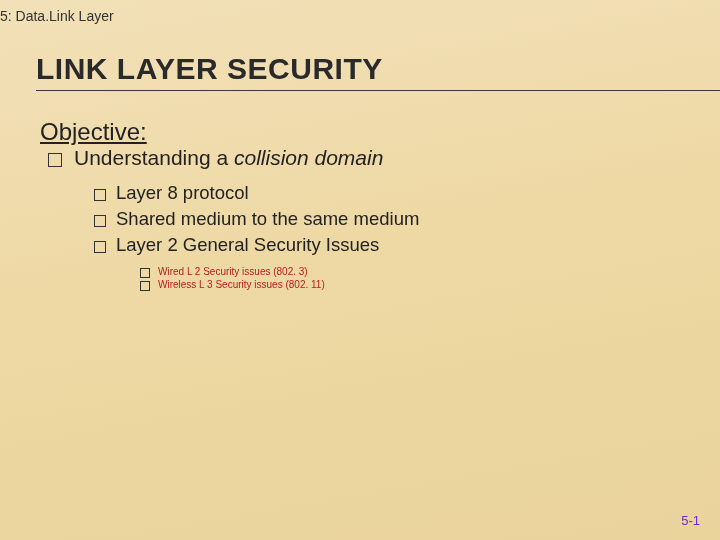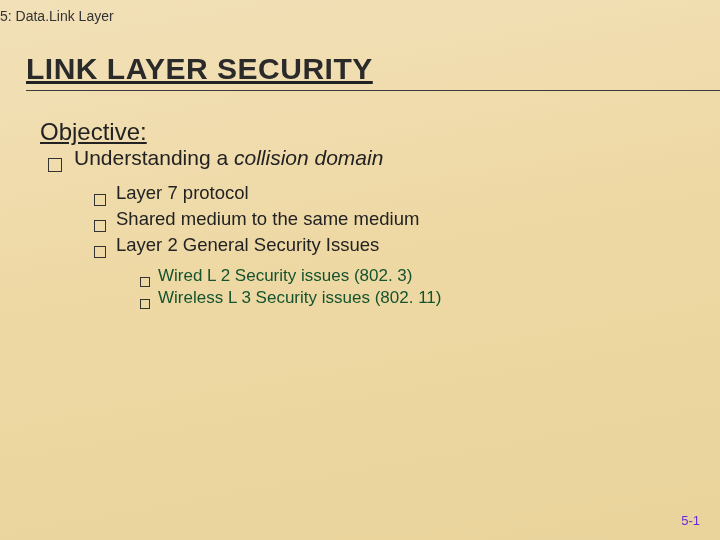--- a/index.html
+++ b/index.html
@@ -21,23 +21,22 @@
     top: 8px;
     left: 0;
     right: 0;
     text-align: left;
     font-size: 14px;
     color: #333;
   }
   .title-wrap {
     position: absolute;
     top: 52px;
-    left: 26px;
+    left: 36px;
     right: 0;
-    text-decoration: underline;
   }
   .title {
     font-size: 30px;
     font-weight: 560;
     letter-spacing: 0.5px;
     color: #2a2a2a;
     font-family: Arial, Helvetica, sans-serif;
     padding-bottom: 2px;
   }
   .title-rule {
@@ -53,21 +52,21 @@
     left: 40px;
     right: 30px;
   }
   .objective {
     font-size: 24px;
     text-decoration: underline;
     color: #222;
   }
   .row {
     display: flex;
-    align-items: flex-end;
+    align-items: center;
   }
   .bullet {
     width: 12px;
     height: 12px;
     border: 1.2px solid #333;
     display: inline-block;
     flex: 0 0 auto;
     margin-right: 12px;
     position: relative;
     top: 2px;
@@ -97,22 +96,22 @@
   .lvl2 {
     font-size: 18.5px;
     color: #222;
     margin-bottom: 4px;
   }
   .lvl3-group {
     margin-left: 100px;
     margin-top: 10px;
   }
   .lvl3 {
-    font-size: 17px;
-    color: #14532d;
+    font-size: 10px;
+    color: #b91c1c;
     margin-bottom: 2px;
   }
   .page-num {
     position: absolute;
     right: 20px;
     bottom: 12px;
     font-size: 13px;
     color: #6d28d9;
   }
 </style>
@@ -133,21 +132,21 @@
   <div class="row lvl1">
     <span class="bullet"></span>
     <span>
       <span>Understanding a </span><span class="italic">collision domain</span>
     </span>
   </div>
 
   <div class="lvl2-group">
     <div class="row lvl2">
       <span class="bullet sm"></span>
-      <span>Layer 7 protocol</span>
+      <span>Layer 8 protocol</span>
     </div>
     <div class="row lvl2">
       <span class="bullet sm"></span>
       <span>Shared medium to the same medium</span>
     </div>
     <div class="row lvl2">
       <span class="bullet sm"></span>
       <span>Layer 2 General Security Issues</span>
     </div>
   </div>

